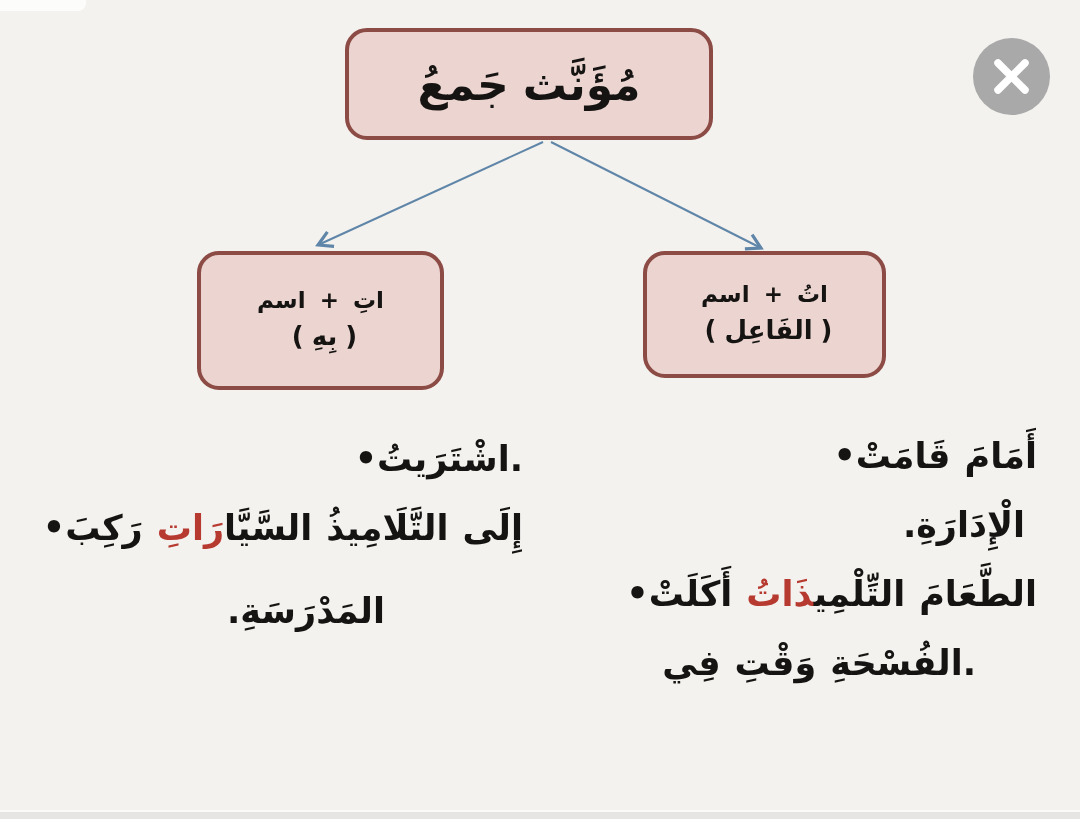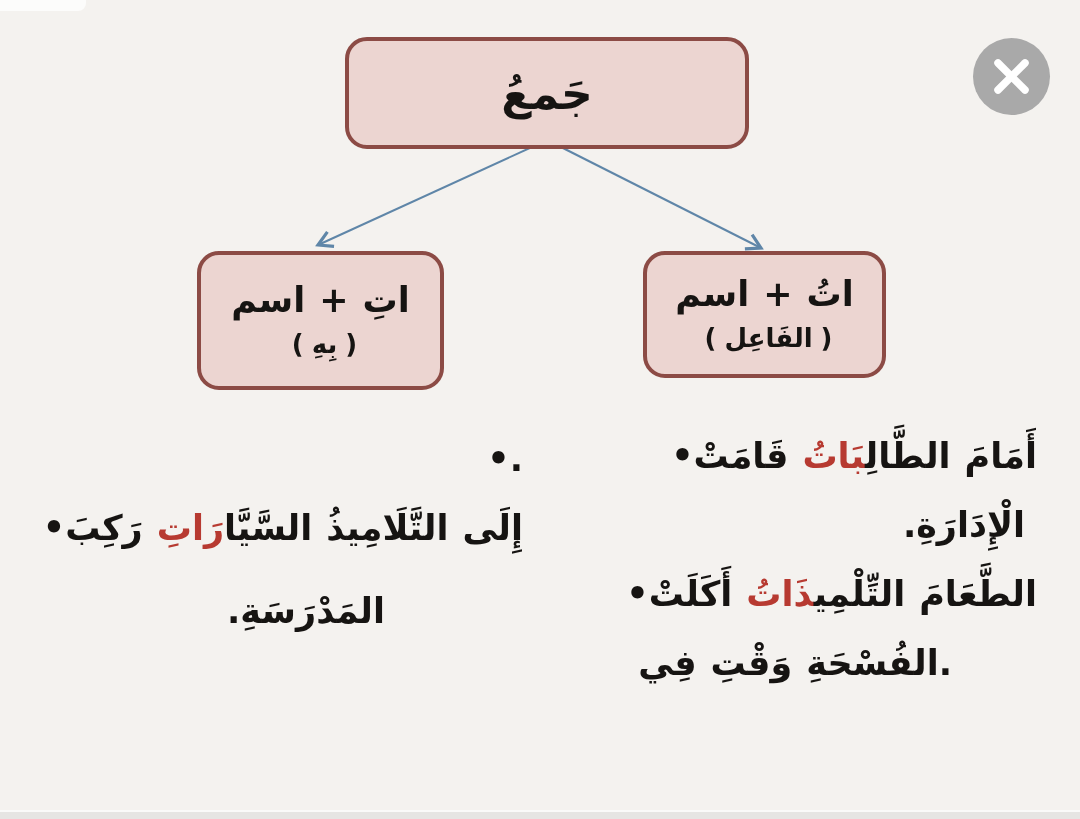--- a/index.html
+++ b/index.html
@@ -8,41 +8,41 @@
   }
   *{margin:0;padding:0;box-sizing:border-box;}
   body{font-family:"DejaVu Sans",sans-serif;background:#dddddd;}
   .canvas{position:relative;width:1080px;height:819px;background:var(--bg);overflow:hidden;}
 
   .corner{position:absolute;left:0;top:0;width:86px;height:11px;background:#fcfcfb;border-radius:0 0 8px 0;}
   .bottom-bar{position:absolute;left:0;bottom:0;width:100%;height:9px;background:#e6e5e3;border-top:2px solid #fafaf9;}
 
   .node{position:absolute;background:var(--fill);border:4px solid var(--border);border-radius:22px;
         display:flex;flex-direction:column;justify-content:center;align-items:center;color:var(--ink);}
-  .node-title{left:345px;top:37px;width:404px;height:112px;}
+  .node-title{left:345px;top:28px;width:368px;height:112px;}
   .node-left{left:197px;top:251px;width:247px;height:139px;padding:4px 0;}
   .node-right{left:643px;top:251px;width:243px;height:127px;padding:4px 0;}
 
   .line{display:flex;direction:ltr;justify-content:center;align-items:center;flex-wrap:nowrap;white-space:nowrap;}
   .tok{direction:rtl;unicode-bidi:isolate;margin-left:14px;white-space:nowrap;}
   .tok:first-child,.tok.glue{margin-left:0;}
   .tok.neutral{direction:ltr;}
   .hl{color:var(--red);}
 
   .title-line{font-size:44px;font-weight:bold;}
-  .node-main{font-size:35px;font-weight:bold;line-height:1.35;}
+  .node-main{font-size:23px;font-weight:bold;line-height:1.35;}
   .node-sub{font-size:26px;font-weight:bold;line-height:1.5;}
   .node-sub .tok{margin-left:8px;}
 
   .examples{position:absolute;display:flex;flex-direction:column;color:var(--ink);font-weight:bold;font-size:35px;}
   .examples-right{top:421px;right:43px;width:520px;}
   .examples-left{top:424px;right:557px;width:520px;}
   .ex-line{height:69px;justify-content:flex-end;}
   .ind-sm{margin-right:12px;}
-  .ind-md{margin-right:85px;}
+  .ind-md{margin-right:61px;}
   .ind-lg{margin-right:138px;align-items:flex-end;}
 
   .arrows{position:absolute;left:0;top:0;pointer-events:none;}
 
   .close-btn{position:absolute;left:973px;top:38px;width:77px;height:77px;border-radius:50%;
              background:var(--close);display:flex;align-items:center;justify-content:center;cursor:pointer;}
 </style>
 </head>
 <body>
 
@@ -56,20 +56,21 @@
         <path d="M1,1 L8,5 L1,9" fill="none" stroke="#5f86a8" stroke-width="1.6"></path>
       </marker>
     </defs>
     <line x1="543" y1="142" x2="318" y2="245" stroke="#5f86a8" stroke-width="2" marker-end="url(#ah)"></line>
     <line x1="551" y1="142" x2="761" y2="248" stroke="#5f86a8" stroke-width="2" marker-end="url(#ah)"></line>
   </svg>
 
   <div class="node node-title">
     <div class="line title-line">
         <span class="tok">جَمعُ</span>
+        <span class="tok">مُؤَنَّث</span>
       </div>
   </div>
 
   <div class="node node-left">
     <div class="line node-main">
         <span class="tok">اسم</span>
         <span class="tok neutral">+</span>
         <span class="tok">اتِ</span>
       </div>
     <div class="line node-sub">
@@ -89,21 +90,20 @@
         <span class="tok neutral">(</span>
         <span class="tok glue">الفَاعِل</span>
         <span class="tok glue neutral">)</span>
       </div>
   </div>
 
   <div class="examples examples-right">
     <div class="line ex-line">
         <span class="tok neutral">•</span>
         <span class="tok glue">قَامَتْ</span>
-        <span class="tok"><span>الطَّالِ</span><span class="hl">بَاتُ</span></span>
         <span class="tok">أَمَامَ</span>
       </div>
     <div class="line ex-line ind-sm">
         <span class="tok">الْإِدَارَةِ.</span>
       </div>
     <div class="line ex-line">
         <span class="tok neutral">•</span>
         <span class="tok glue">أَكَلَتْ</span>
         <span class="tok"><span>التِّلْمِي</span><span class="hl">ذَاتُ</span></span>
         <span class="tok">الطَّعَامَ</span>
@@ -112,20 +112,21 @@
         <span class="tok">فِي</span>
         <span class="tok">وَقْتِ</span>
         <span class="tok">الفُسْحَةِ</span>
         <span class="tok glue neutral">.</span>
       </div>
   </div>
 
   <div class="examples examples-left">
     <div class="line ex-line">
         <span class="tok neutral">•</span>
+        <span class="tok glue">اشْتَرَيتُ</span>
         <span class="tok glue neutral">.</span>
       </div>
     <div class="line ex-line">
         <span class="tok neutral">•</span>
         <span class="tok glue">رَكِبَ</span>
         <span class="tok"><span>السَّيَّا</span><span class="hl">رَاتِ</span></span>
         <span class="tok">التَّلَامِيذُ</span>
         <span class="tok">إِلَى</span>
       </div>
     <div class="line ex-line ind-lg">

